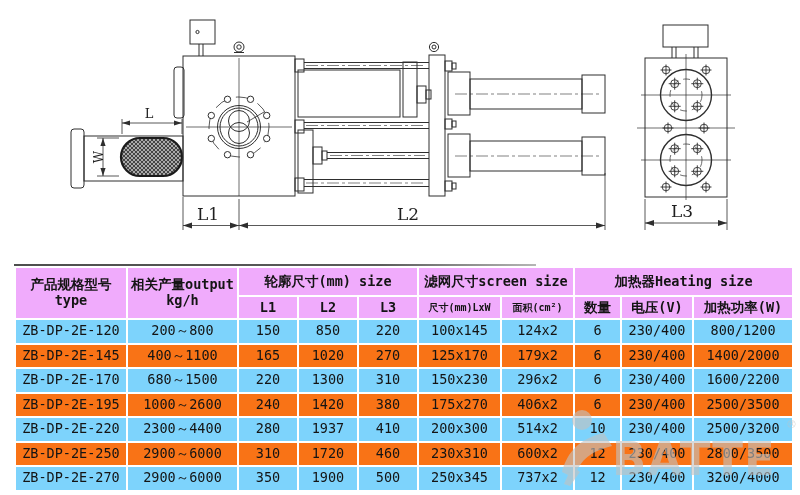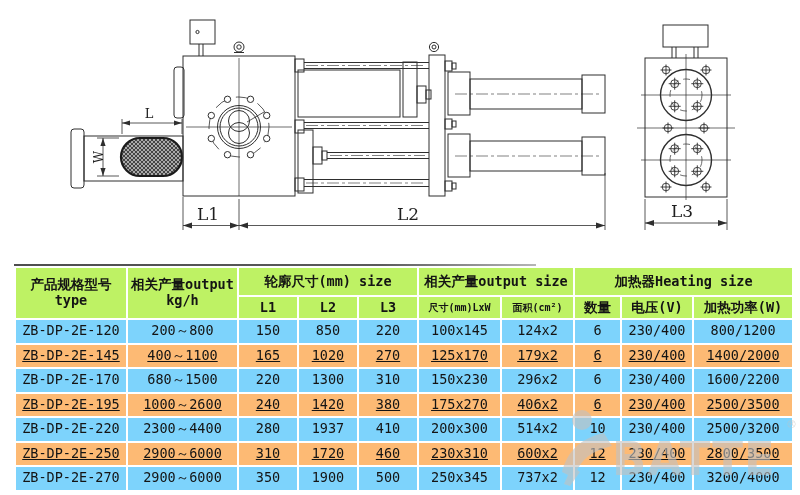--- a/index.html
+++ b/index.html
@@ -6,27 +6,27 @@
   .stage{position:relative;width:800px;height:495px;background:#fff;overflow:hidden;
          font-family:"DejaVu Sans Mono","Liberation Mono",monospace;color:#141414;}
   .drawing{position:absolute;left:0;top:0;}
   .toprule{position:absolute;left:14px;top:264px;width:522px;height:2px;
            background:linear-gradient(to right,#4e4e4e 0%,#5a5a5a 70%,#b5b5b5 100%);}
   .tablewrap{position:absolute;left:14px;top:266px;width:778px;}
   table.spec{border-collapse:collapse;width:778px;table-layout:fixed;}
   table.spec td,table.spec th{border:2px solid #ffffff;padding:0;text-align:center;
       vertical-align:middle;font-weight:normal;font-size:13.5px;line-height:1.15;
       overflow:hidden;white-space:nowrap;}
-  table.spec thead th{background:#bef264;font-weight:bold;}
+  table.spec thead th{background:#f0abfc;font-weight:bold;}
   .gh{font-size:14px;height:26px;}
   .sh{font-size:14px;height:20px;}
   .sh.small{font-size:10px;}
   .span2{height:50px;font-size:14px;}
   tbody tr.odd td{background:#7dd3fc;}
-  tbody tr.even td{background:#fdba74;text-decoration:underline;}
+  tbody tr.even td{background:#f97316;}
   tbody td{height:22.5px;}
   .c1{width:112px}.c2{width:111px}.c3{width:60px}.c4{width:60px}.c5{width:60px}
   .c6{width:83px}.c7{width:73px}.c8{width:47px}.c9{width:72px}.c10{width:100px}
   .watermark{position:absolute;left:560px;top:406px;width:238px;height:88px;
              opacity:.62;pointer-events:none;color:var(--wm,#c2c2c2);}
   .wm-text{position:absolute;left:52px;top:26px;font-family:"DejaVu Sans","Liberation Sans",sans-serif;
            font-weight:bold;font-size:45px;letter-spacing:1px;transform:scaleY(1.04);color:var(--wm,#c2c2c2);}
   .wm-reg{position:absolute;left:226px;top:12px;font-size:11px;font-family:"DejaVu Sans",sans-serif;}
 </style>
 </head>
@@ -213,21 +213,21 @@
         <tr>
           <th rowspan="2" class="span2">
             <div>产品规格型号</div>
             <div>type</div>
           </th>
           <th rowspan="2" class="span2">
             <div>相关产量output</div>
             <div>kg/h</div>
           </th>
           <th colspan="3" class="gh">轮廓尺寸(mm) size</th>
-          <th colspan="2" class="gh">相关产量output size</th>
+          <th colspan="2" class="gh">滤网尺寸screen size</th>
           <th colspan="3" class="gh">加热器Heating size</th>
         </tr>
         <tr>
           <th class="sh">L1</th>
           <th class="sh">L2</th>
           <th class="sh">L3</th>
           <th class="sh small">尺寸(mm)LxW</th>
           <th class="sh small">面积(cm²)</th>
           <th class="sh">数量</th>
           <th class="sh">电压(V)</th>

